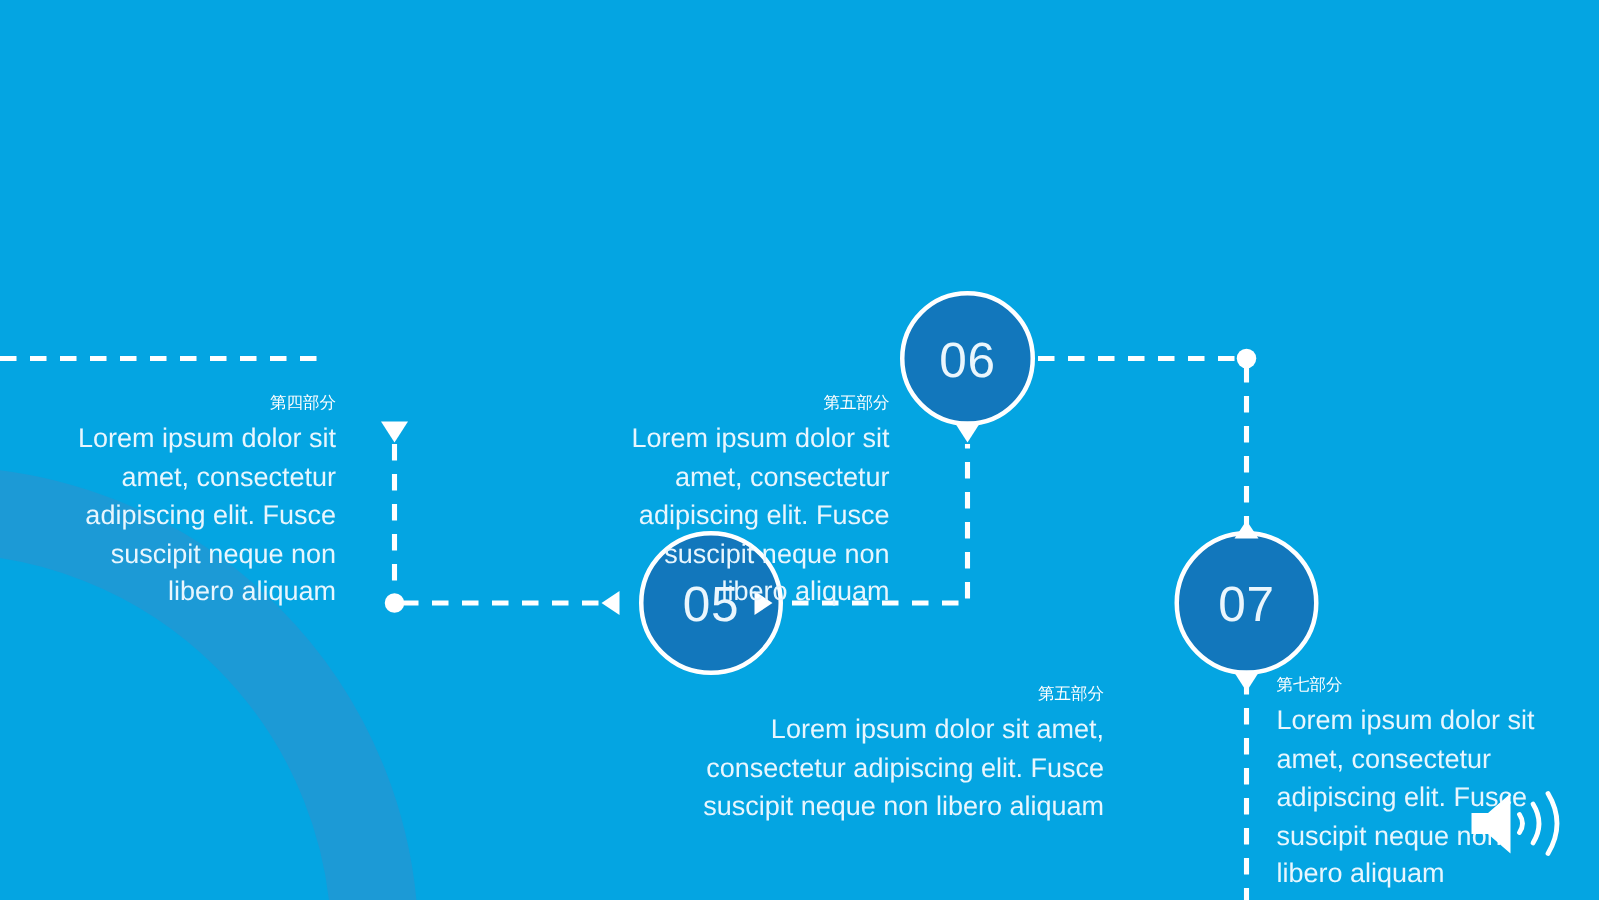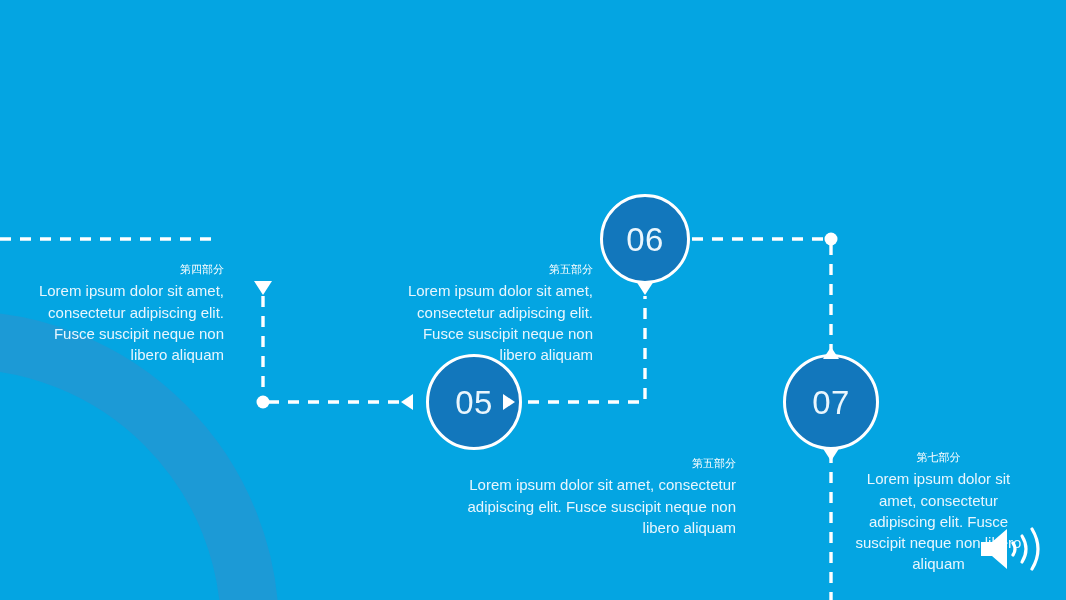--- a/index.html
+++ b/index.html
@@ -83,27 +83,27 @@
   .block { position: absolute; }
   .block .heading {
     color: #ffffff;
     font-size: 11px;
     line-height: 1.3;
     margin: 0 0 4px 0;
     font-weight: 400;
   }
   .block .body {
     color: #e8f6fe;
-    font-size: 15px;
+    font-size: 18px;
     line-height: 1.42;
     margin: 0;
     font-weight: 400;
   }
   .align-right { text-align: right; }
-  .align-left  { text-align: center; }
+  .align-left  { text-align: left; }
 
   .block-04 { left: 28px;  top: 262px; width: 196px; }
   .block-06 { left: 398px; top: 262px; width: 195px; }
   .block-05 { left: 436px; top: 456px; width: 300px; text-align: right; }
   .block-07 { left: 851px; top: 450px; width: 175px; }
 
   
   .speaker-icon {
     position: absolute;
     left: 977px;

